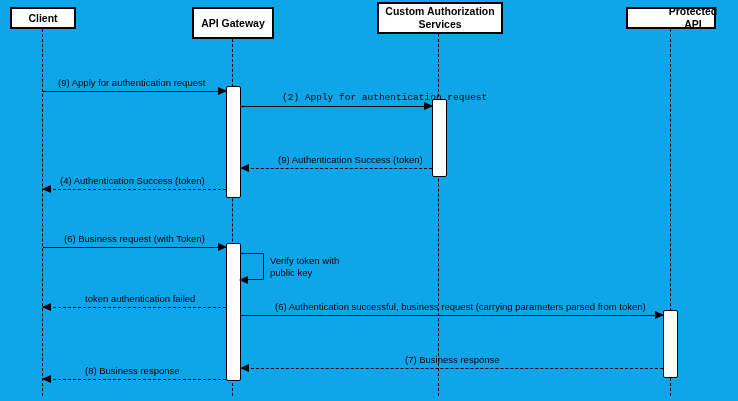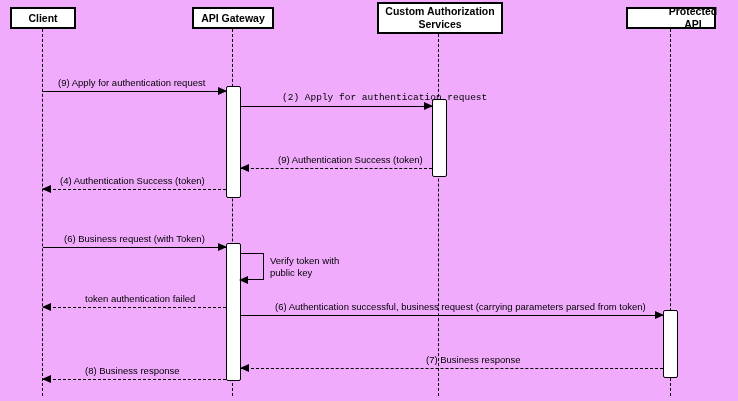--- a/index.html
+++ b/index.html
@@ -1,17 +1,17 @@
 <!DOCTYPE html>
 <html><head>
 <meta charset="utf-8">
 <style>
   * { margin:0; padding:0; box-sizing:border-box; }
   html,body { background:#ffffff; font-family:"Liberation Sans", sans-serif; color:#000; }
-  .canvas { position:relative; width:738px; height:401px; background:#f0abfc; overflow:hidden; }
+  .canvas { position:relative; width:738px; height:401px; background:#0ea5e9; overflow:hidden; }
 
   .participant {
     position:absolute; border:2px solid #000; background:#fff;
     display:flex; align-items:center; justify-content:center;
     font-weight:bold; font-size:10.5px; text-align:center; line-height:1.2; padding:1px 2px;
   }
 
   .lifeline { position:absolute; width:0; border-left:1.5px dashed #000; }
 
   .activation {
@@ -45,21 +45,21 @@
 <div class="canvas">
 
   <div class="lifeline" style="left:42px; top:29px; height:367px;"></div>
   <div class="lifeline" style="left:232px; top:29px; height:367px;"></div>
   <div class="lifeline" style="left:438px; top:34px; height:362px;"></div>
   <div class="lifeline" style="left:670px; top:29px; height:367px;"></div>
 
   <div class="participant" style="left:10px; top:7px; width:66px; height:22px;">
     <span>Client</span>
   </div>
-  <div class="participant" style="left:192px; top:7px; width:82px; height:22px;">
+  <div class="participant" style="left:192px; top:7px; width:82px; height:32px;">
     <span>API Gateway</span>
   </div>
   <div class="participant" style="left:377px; top:2px; width:126px; height:32px;align-items:center;">
     <span>Custom Authorization Services</span>
   </div>
   <div class="participant" style="left:626px; top:7px; width:90px; height:22px;padding-left:46px;">
     <span>Protected API</span>
   </div>
 
   <div class="activation" style="left:226px; top:86px; height:112px;"></div>
@@ -109,21 +109,21 @@
     <div class="ah ah-l"></div>
   </div>
 
   <div class="msg" style="left:241px; top:315px; width:422px;">
     <span class="label" style="left:34px;">(6) Authentication successful, business request (carrying parameters parsed from token)</span>
     <div class="line"></div>
     <div class="ah ah-r"></div>
   </div>
 
   <div class="msg" style="left:241px; top:368px; width:422px;">
-    <span class="label" style="left:185px;text-align:center;">(7) Business response</span>
+    <span class="label" style="left:164px;text-align:center;">(7) Business response</span>
     <div class="line dashed"></div>
     <div class="ah ah-l"></div>
   </div>
 
   <div class="msg" style="left:43px; top:379px; width:183px;">
     <span class="label" style="left:42px;text-align:center;">(8) Business response</span>
     <div class="line dashed"></div>
     <div class="ah ah-l"></div>
   </div>
 

